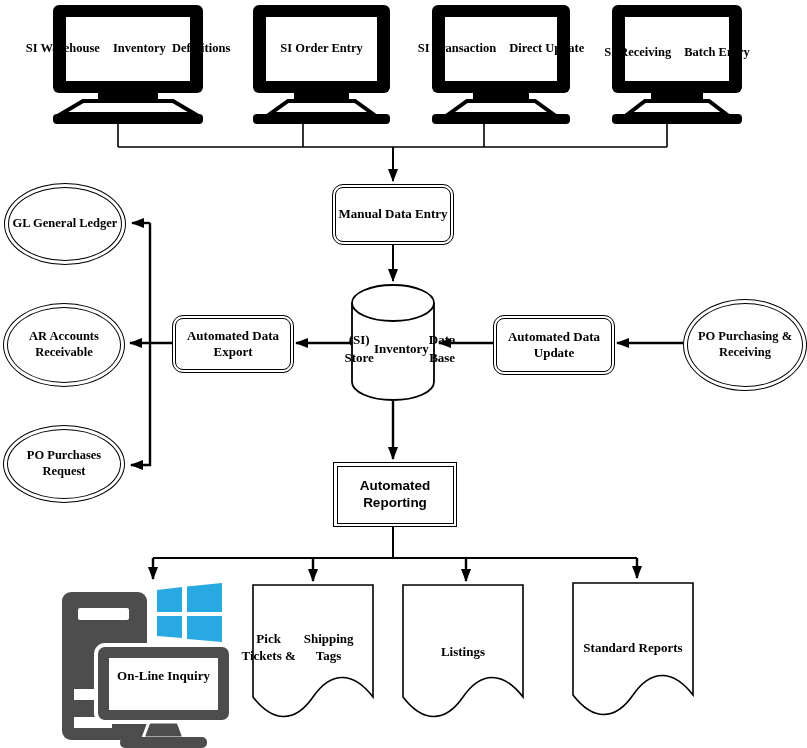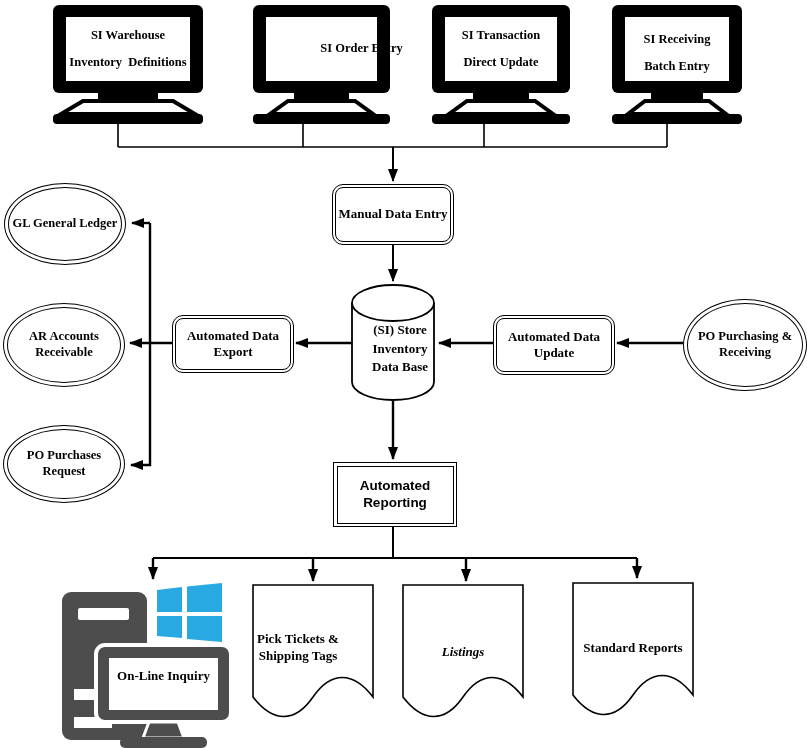--- a/index.html
+++ b/index.html
@@ -1,19 +1,19 @@
 <!DOCTYPE html>
 <html><head>
 <meta charset="utf-8">
 <style>
   html,body{margin:0;padding:0;background:#ffffff;}
   #stage{position:relative;width:807px;height:748px;background:#ffffff;overflow:hidden;
          font-family:"Liberation Serif",serif;color:#000;}
   svg{position:absolute;left:0;top:0;}
-  .lbl{position:absolute;display:flex;flex-direction:column;align-items:center;
+  .lbl{position:absolute;display:flex;flex-direction:row;align-items:center;
        justify-content:center;text-align:center;font-weight:bold;font-size:13px;
        line-height:1.3;pointer-events:none;}
   .screenlbl{font-size:12.5px;gap:13px;white-space:pre;line-height:1.05;}
   .node{position:absolute;display:flex;flex-direction:column;align-items:center;
         justify-content:center;text-align:center;background:#fff;
         font-weight:bold;font-size:13px;line-height:1.25;}
   .dbl-round{border:1.6px solid #000;border-radius:11px;}
   .dbl-round::before{content:"";position:absolute;inset:2.2px;border:1.4px solid #000;
         border-radius:8px;pointer-events:none;}
   .dbl-square{border:1.6px solid #000;}
@@ -114,21 +114,21 @@
       <rect x="109" y="658" width="109" height="52" fill="#fff"></rect>
       <polygon points="149,722 178,722 184,738 143,738" fill="#4d4d4d" stroke="#fff" stroke-width="3"></polygon>
       <rect x="120" y="737" width="87" height="11" rx="5" fill="#4d4d4d"></rect>
     </g>
   </svg>
 
   <div class="lbl screenlbl" style="left:66px;top:17px;width:124px;height:64px;">
     <span>SI Warehouse</span>
     <span>Inventory  Definitions</span>
   </div>
-  <div class="lbl screenlbl" style="left:266px;top:17px;width:111px;height:64px;margin-left:40px;">
+  <div class="lbl screenlbl" style="left:266px;top:17px;width:111px;height:64px;">
     <span>SI Order Entry</span>
   </div>
   <div class="lbl screenlbl" style="left:445px;top:17px;width:112px;height:64px;align-items:center;">
     <span>SI Transaction</span>
     <span>Direct Update</span>
   </div>
   <div class="lbl screenlbl" style="left:625px;top:17px;width:104px;height:72px;">
     <span>SI Receiving</span>
     <span>Batch Entry</span>
   </div>
@@ -168,21 +168,21 @@
   </div>
   <div class="node ellipse" style="left:683px;top:299px;width:122px;height:90px;font-size:12.5px;">
     <span>PO Purchasing &amp;</span>
     <span>Receiving</span>
   </div>
 
   <div class="lbl" style="left:238px;top:630px;width:120px;height:36px;">
     <span>Pick Tickets &amp;</span>
     <span>Shipping Tags</span>
   </div>
-  <div class="lbl" style="left:403px;top:643px;width:120px;height:18px;font-style:italic;">
+  <div class="lbl" style="left:403px;top:643px;width:120px;height:18px;">
     <span>Listings</span>
   </div>
   <div class="lbl" style="left:573px;top:639px;width:120px;height:18px;">
     <span>Standard Reports</span>
   </div>
 
   <div class="lbl" style="left:109px;top:658px;width:109px;height:36px;">
     <span>On-Line Inquiry</span>
   </div>
 

